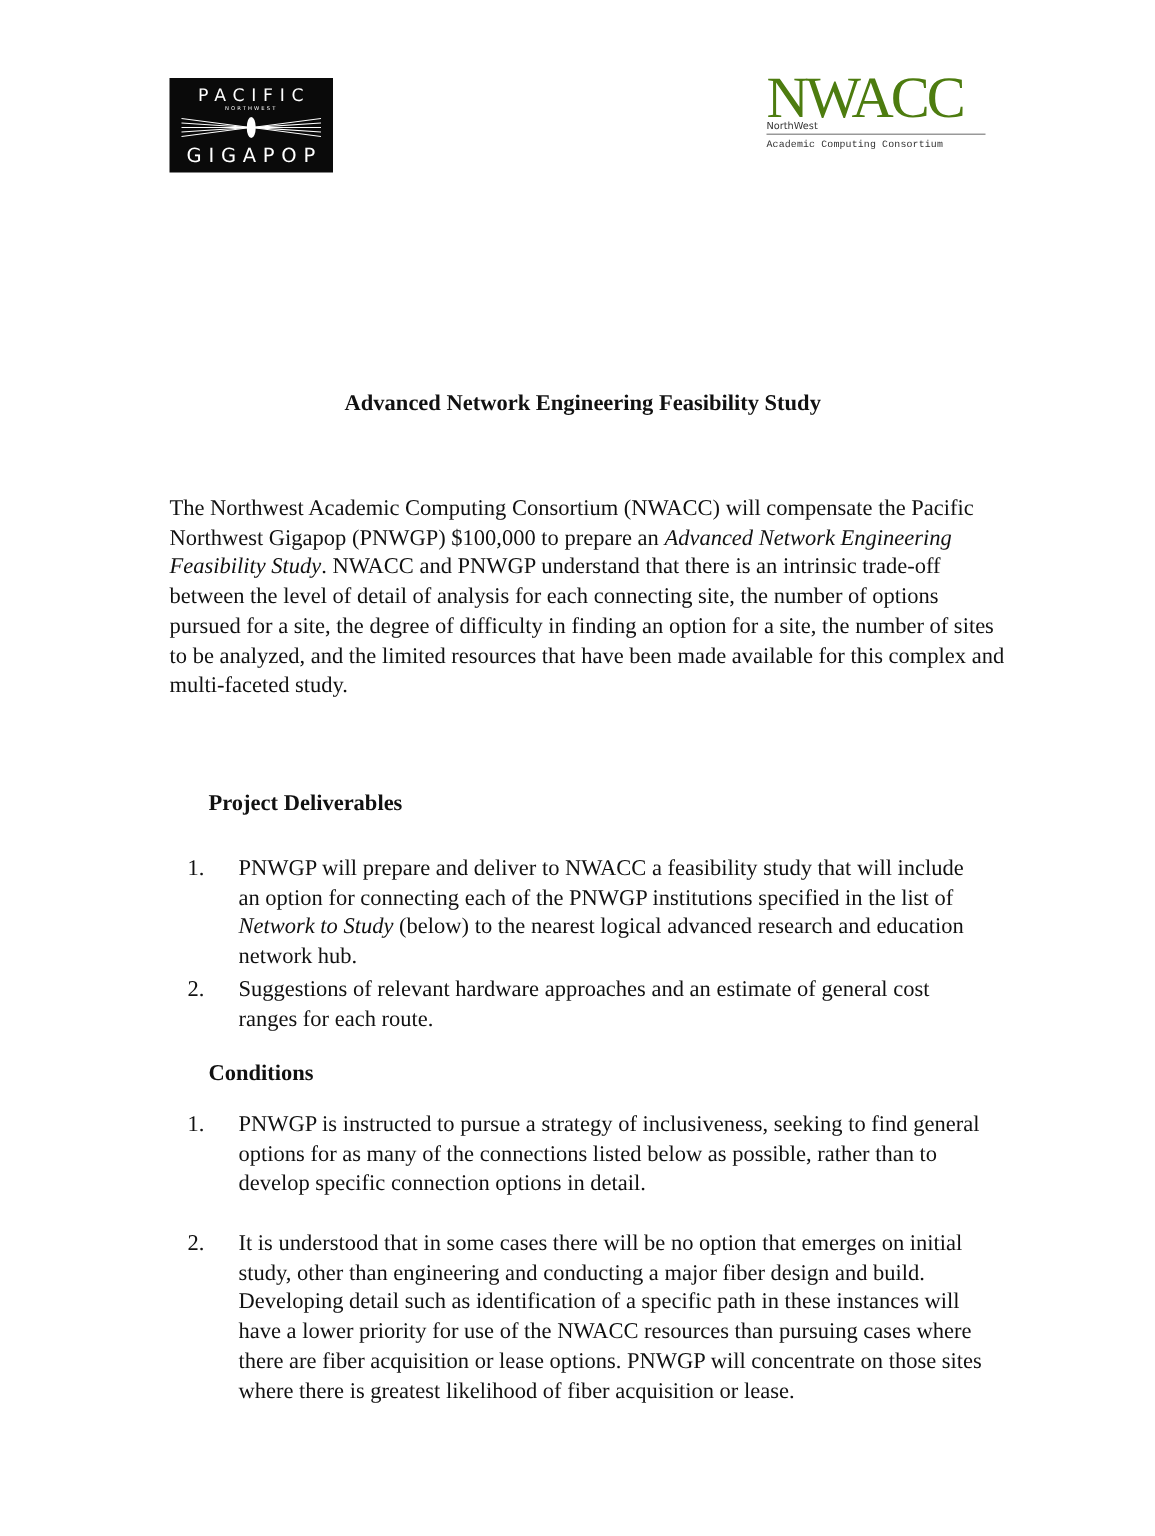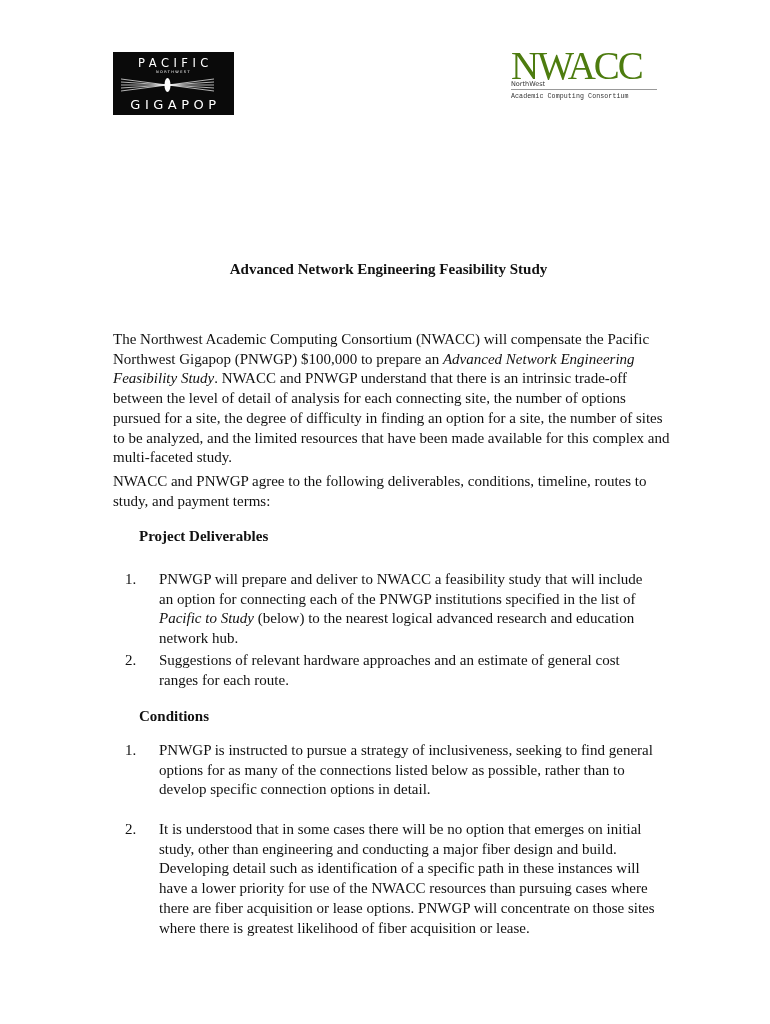--- a/index.html
+++ b/index.html
@@ -8,21 +8,20 @@
     font-family: "Liberation Serif", "DejaVu Serif", serif;
     color: #111;
   }
   .page { position: absolute; left: 0; top: 0; width: 770px; height: 1024px; }
 
   
   .pnw-logo {
     position: absolute; left: 113px; top: 52px; width: 109px; height: 63px;
     background: #0a0a0a; color: #fff;
     font-family: "DejaVu Sans", sans-serif;
-    padding-left: 12px;
   }
   .pnw-logo .top {
     position: absolute; left: 0; right: 0; top: 4px; text-align: center;
     font-size: 11.5px; letter-spacing: 4.5px; font-weight: normal; padding-left: 4px;
   }
   .pnw-logo .mid {
     position: absolute; left: 0; right: 0; top: 18px; text-align: center;
     font-size: 3.5px; letter-spacing: 1.4px;
   }
   .pnw-logo svg { position: absolute; left: 4px; top: 23px; }
@@ -119,27 +118,26 @@
     <div class="sub">Academic Computing Consortium</div>
   </div>
 
 
   <div class="title-block t2">
     <div>Advanced Network Engineering Feasibility Study</div>
   </div>
 
   <div class="para p1"><span>The Northwest Academic Computing Consortium (NWACC) will compensate the Pacific Northwest Gigapop (PNWGP) $100,000 to prepare an </span><em>Advanced Network Engineering Feasibility Study</em><span>.   NWACC and PNWGP understand that there is an intrinsic trade-off between the level of detail of analysis for each connecting site, the number of options pursued for a site, the degree of difficulty in finding an option for a site, the number of sites to be analyzed, and the limited resources that have been made available for this complex and multi-faceted study.</span></div>
 
-  <div class="para p2">NWACC and PNWGP agree to the following deliverables, conditions, timeline, routes to study, and payment terms:</div>
 
   <div class="heading h1">Project Deliverables</div>
 
   <div class="item i1">
     <span class="num">1.</span>
-    <div class="text"><span>PNWGP will prepare and deliver to NWACC a feasibility study that will include an option for connecting each of the PNWGP institutions specified in the list of </span><em>Pacific to Study</em><span> (below) to the nearest logical advanced research and education network hub.</span></div>
+    <div class="text"><span>PNWGP will prepare and deliver to NWACC a feasibility study that will include an option for connecting each of the PNWGP institutions specified in the list of </span><em>Network to Study</em><span> (below) to the nearest logical advanced research and education network hub.</span></div>
   </div>
 
   <div class="item i2">
     <span class="num">2.</span>
     <div class="text">Suggestions of relevant hardware approaches and an estimate of general cost ranges for each route.</div>
   </div>
 
   <div class="heading h2">Conditions</div>
 
   <div class="item i3">

